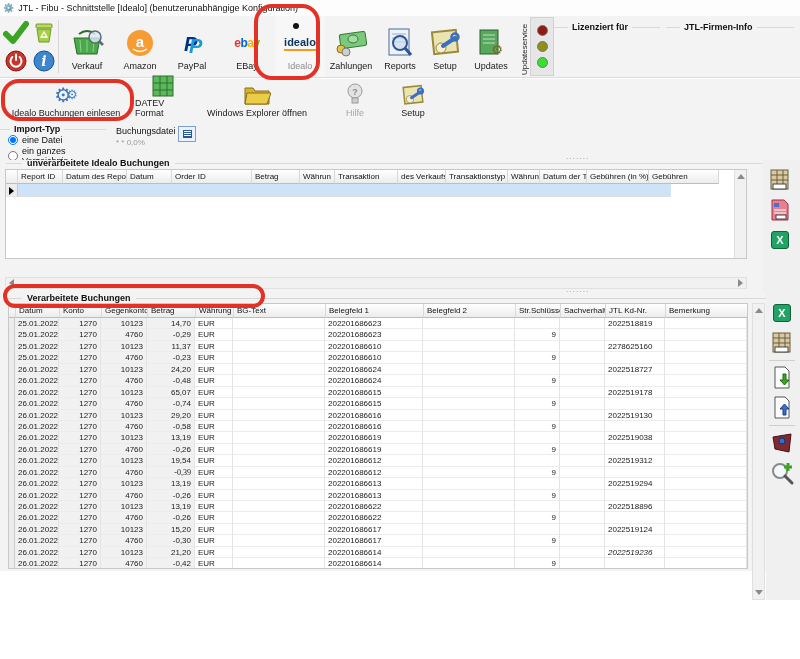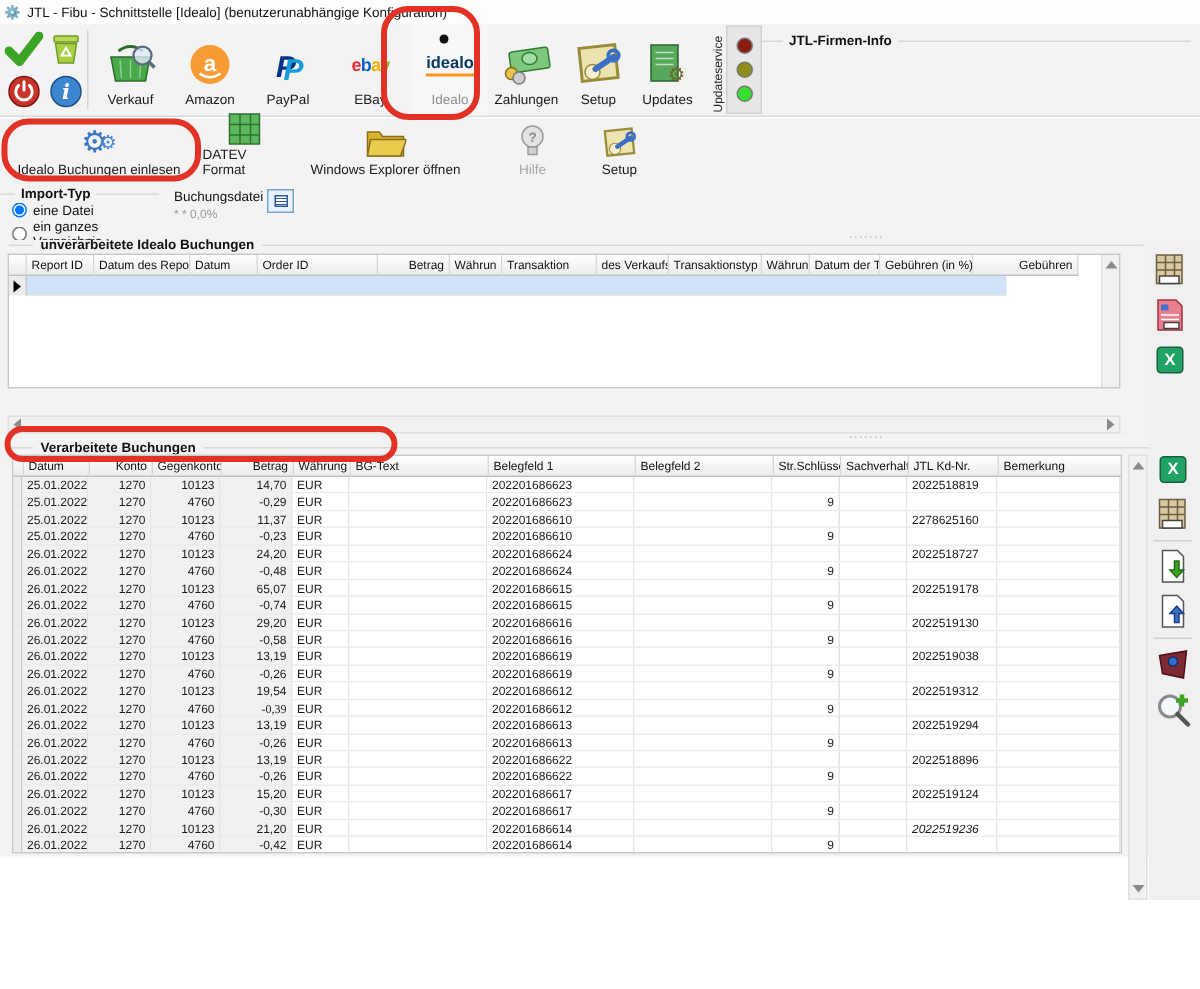--- a/index.html
+++ b/index.html
@@ -58,21 +58,21 @@
   .gsec-label .ln.long { flex:1; margin-right:4px; }
   .gsec-label .cap { font-size:9px; font-weight:bold; color:#111; padding:0 5px; white-space:nowrap; }
 
   .sec-un { position:absolute; top:160px; left:0; width:800px; height:133px; background:#f3f3f3; }
   .sec-pr { position:absolute; top:293px; left:0; width:800px; height:278px; background:#f3f3f3; }
 
   
   .tablebox { position:absolute; background:#fff; border:1px solid #c8c8c8; overflow:hidden; }
   .thead { display:flex; }
   .th { height:14px; font-size:8px; color:#111; padding:2px 3px 0 3px; background:linear-gradient(#ffffff,#ececec); border-right:1px solid #d9d9d9; border-bottom:1px solid #bdbdbd; white-space:nowrap; overflow:hidden; flex:none; }
-  .th.r { text-align:right; }
+  .th.r { }
   .tr { display:flex; height:11.45px; }
   .td { font-size:8px; color:#1a1a1a; padding:1px 3px 0 3px; border-right:1px solid #e4e4e4; border-bottom:1px solid #ececec; white-space:nowrap; overflow:hidden; flex:none; background:#fff; }
   .td.r { text-align:right; }
   .td.g { background:#f1f1f1; }
   .td.rowhdr { background:#ececec; border-right:1px solid #c9c9c9; padding:0; }
 
   .selrow { display:flex; height:13px; }
   .selmark { width:12px; background:#ececec; border-right:1px solid #c9c9c9; display:flex; align-items:center; justify-content:center; }
   .selmark .tri { width:0; height:0; border-left:5px solid #000; border-top:4px solid transparent; border-bottom:4px solid transparent; }
   .selfill { width:653px; background:#cfe3f8; border-bottom:1px solid #e0e0e0; }
@@ -199,20 +199,33 @@
         <svg width="34" height="28" viewBox="0 0 34 28">
           <rect x="6" y="4" width="26" height="14" rx="2" fill="#7dc87d" stroke="#2e7d32" transform="rotate(-8 19 11)"></rect>
           <ellipse cx="19" cy="10" rx="5" ry="4" fill="#a5dca5" stroke="#2e7d32"></ellipse>
           <circle cx="7" cy="20" r="4" fill="#e7c24a" stroke="#8a6d1a"></circle>
           <circle cx="12" cy="23" r="4" fill="#cfcfcf" stroke="#7a7a7a"></circle>
         </svg>
       </span>
       <span class="lbl">Zahlungen</span>
     </div>
 
+    <div class="tbtn" style="width:46px">
+      <span class="ic">
+        <svg width="28" height="32" viewBox="0 0 28 32">
+          <rect x="3" y="2" width="20" height="26" fill="#eef3fa" stroke="#4a6b9a"></rect>
+          <line x1="6" y1="7" x2="20" y2="7" stroke="#9ab0cc"></line>
+            <line x1="6" y1="11" x2="20" y2="11" stroke="#9ab0cc"></line>
+            <line x1="6" y1="15" x2="20" y2="15" stroke="#9ab0cc"></line>
+          <circle cx="14" cy="16" r="7" fill="#cddcf0" fill-opacity="0.7" stroke="#2b5797" stroke-width="2"></circle>
+          <line x1="19" y1="21" x2="25" y2="28" stroke="#2b5797" stroke-width="3"></line>
+        </svg>
+      </span>
+      <span class="lbl">Reports</span>
+    </div>
 
     <div class="tbtn" style="width:44px">
       <span class="ic">
         <svg width="32" height="30" viewBox="0 0 32 30">
           <rect x="4" y="3" width="24" height="22" fill="#ece4b0" stroke="#9a8b3a" stroke-width="2" transform="rotate(-6 16 14)"></rect>
           <circle cx="12" cy="20" r="5" fill="#f5efd0" stroke="#9a8b3a"></circle>
           <path d="M14 18 L26 10" stroke="#3a6fc4" stroke-width="4" stroke-linecap="round"></path>
           <circle cx="26" cy="9" r="3.5" fill="none" stroke="#3a6fc4" stroke-width="2.5"></circle>
         </svg>
       </span>
@@ -234,20 +247,27 @@
 
     <div class="usstrip">
       <div class="uslabel">Updateservice</div>
       <div class="ledpanel">
         <div class="led" style="background: rgb(140, 27, 18);"></div>
         <div class="led" style="background: rgb(143, 143, 26);"></div>
         <div class="led" style="background: rgb(53, 224, 46);"></div>
       </div>
     </div>
 
+    <div class="fieldset fs-lic">
+      <div class="fshead">
+        <span class="ln short"></span>
+        <span class="cap">Lizenziert für</span>
+        <span class="ln long"></span>
+      </div>
+    </div>
     <div class="fieldset fs-info">
       <div class="fshead">
         <span class="ln short"></span>
         <span class="cap">JTL-Firmen-Info</span>
         <span class="ln long"></span>
       </div>
     </div>
   </div>
 
   <div class="toolbar2">

